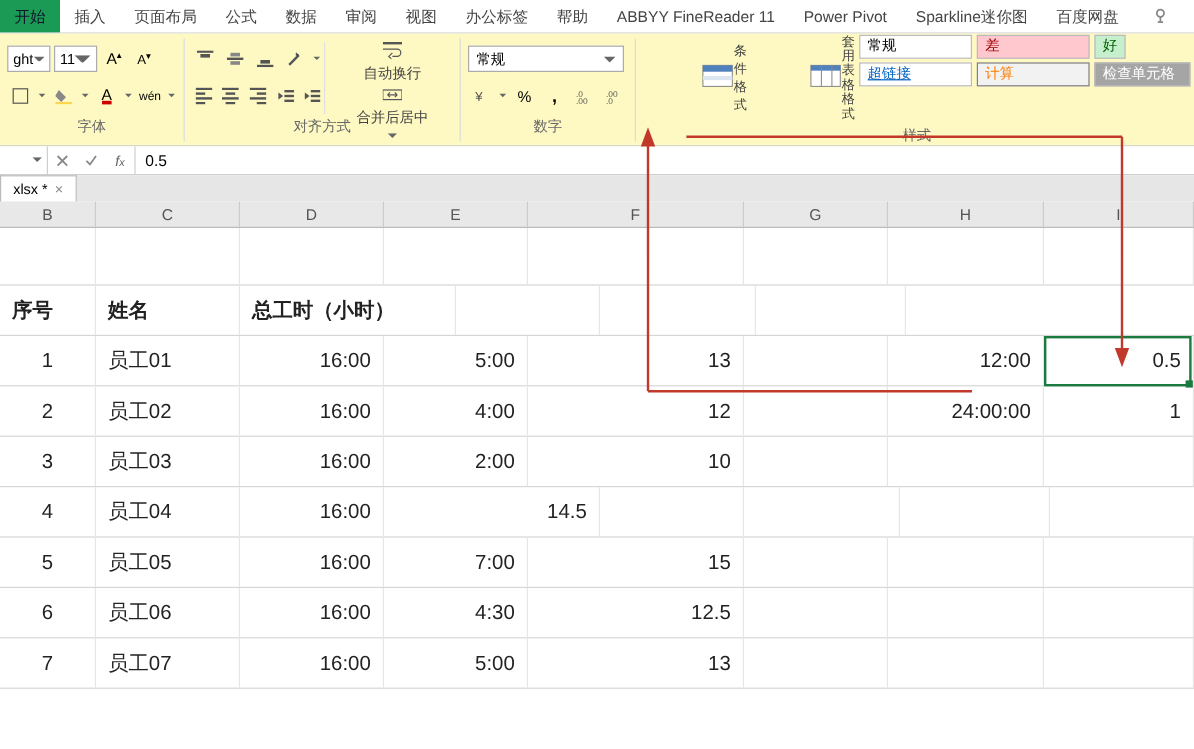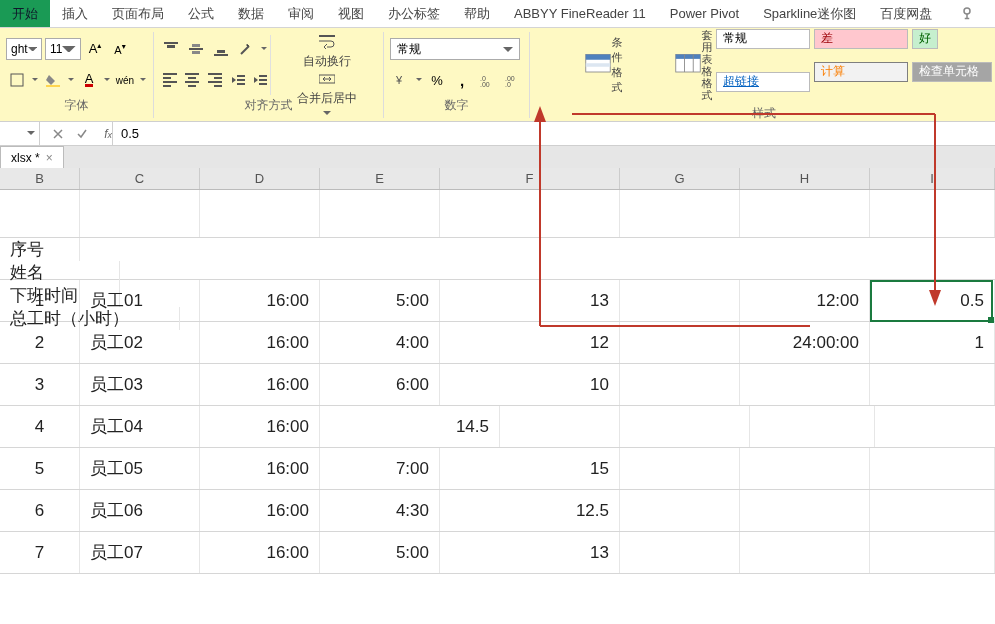--- a/index.html
+++ b/index.html
@@ -30,45 +30,45 @@
 .big-btn svg { width:28px; height:28px; }
 .check-label { font-size:12px; color:#444; display:flex; align-items:center; gap:4px; cursor:pointer;flex-direction:column; }
 .col-fill { justify-content:space-around; height:60px; }
 .number-fmt { width:130px; height:22px; border:1px solid #ababab; background:#fff; font-size:12px; padding:0 6px; display:flex; align-items:center; justify-content:space-between; cursor:pointer; }
 
 
 .style-cell { width:94px; height:20px; border:1px solid #bbb; font-size:12px; display:flex; align-items:center; padding:0 6px; cursor:pointer; }
 .sc-normal { background:#fff; color:#000; }
 .sc-bad    { background:#ffc7ce; color:#9c0006; }
 .sc-good   { background:#c6efce; color:#006100; }
-.sc-link   { color:#0563c1; text-decoration:underline; background:#fff; border:1px solid #bbb;margin-top:20px; }
+.sc-link   { color:#0563c1; text-decoration:underline; background:#fff; border:1px solid #bbb; }
 .sc-calc   { background:#f2f2f2; border:1px solid #7f7f7f; color:#fa7d00; }
 .sc-check  { background:#a5a5a5; color:#fff; }
 
 
 .fbar { height:24px; border-bottom:1px solid #cfcfcf; background:#fff; display:flex; align-items:stretch; }
 .namebox { width:40px; border-right:1px solid #cfcfcf; display:flex; align-items:center; justify-content:flex-end; padding:0 4px; font-size:12px; }
 .fbtns { display:flex; border-right:1px solid #cfcfcf; }
-.fbtn { width:24px; display:flex; align-items:center; justify-content:flex-end; cursor:pointer; color:#777; }
+.fbtn { width:24px; display:flex; align-items:center; justify-content:center; cursor:pointer; color:#777; }
 .fbtn svg { width:12px; height:12px; }
 .fx { font-style:italic; font-size:12px; color:#666; }
 .fedit { flex:1; font-size:13px; padding:0 8px; display:flex; align-items:center; }
 
 
 .wbtabs { height:22px; background:#e6e6e6; display:flex; }
 .wbtab { background:#fff; border:1px solid #bbb; border-bottom:none; font-size:12px; padding:0 10px; display:flex; align-items:center; gap:6px; cursor:pointer; }
 .wbtab .close { color:#888; }
 
 
 .grid { position:relative; }
 .colheads { display:flex; height:22px; background:#e8e8e8; border-bottom:1px solid #bbb; }
 .ch { border-right:1px solid #ccc; text-align:center; font-size:13px; color:#555; line-height:22px; }
 .rows { }
 .grow { display:flex; height:42px; border-bottom:1px solid #d6d6d6; }
-.grow.hdr { font-weight:400; font-size:18px;flex-direction:column; }
+.grow.hdr { font-weight:700; font-size:18px; }
 .grow.blank { height:48px; }
 .cell { border-right:1px solid #e6e6e6; padding:0 10px; display:flex; align-items:center; font-size:17px; color:#222; }
 .cell.r { justify-content:flex-end; }
 .cell.c { justify-content:center; }
 
 
 .wB{width:80px}.wC{width:120px}.wD{width:120px}.wE{width:120px}.wF{width:180px}.wG{width:120px}.wH{width:130px}.wI{width:125px}
 
 .selcell { position:absolute; border:2px solid #1a7a3f; pointer-events:none; }
 .selcell::after { content:""; position:absolute; right:-3px; bottom:-3px; width:6px; height:6px; background:#1a7a3f; }
@@ -414,21 +414,20 @@
         <div class="cell wD"></div>
         <div class="cell wE"></div>
         <div class="cell wF"></div>
         <div class="cell wG"></div>
         <div class="cell wH"></div>
         <div class="cell wI"></div>
     </div>
     <div class="grow hdr">
       <div class="cell wB">序号</div>
       <div class="cell wC">姓名</div>
-      <div class="cell wE">下班时间</div>
       <div class="cell wF">总工时（小时）</div>
       <div class="cell wG"></div>
       <div class="cell wH"></div>
       <div class="cell wI"></div>
     </div>
 
     <div class="grow">
       <div class="cell wB c">1</div>
       <div class="cell wC">员工01</div>
       <div class="cell wD r">16:00</div>
@@ -445,21 +444,21 @@
       <div class="cell wE r">4:00</div>
       <div class="cell wF r">12</div>
       <div class="cell wG"></div>
       <div class="cell wH r">24:00:00</div>
       <div class="cell wI r">1</div>
     </div>
     <div class="grow">
       <div class="cell wB c">3</div>
       <div class="cell wC">员工03</div>
       <div class="cell wD r">16:00</div>
-      <div class="cell wE r">6:00</div>
+      <div class="cell wE r">2:00</div>
       <div class="cell wF r">10</div>
       <div class="cell wG"></div>
       <div class="cell wH"></div>
       <div class="cell wI"></div>
     </div>
     <div class="grow">
       <div class="cell wB c">4</div>
       <div class="cell wC">员工04</div>
       <div class="cell wD r">16:00</div>
       <div class="cell wF r">14.5</div>

